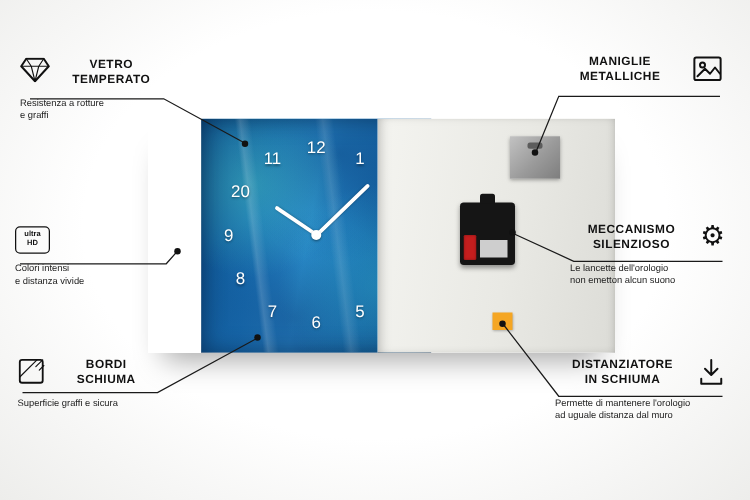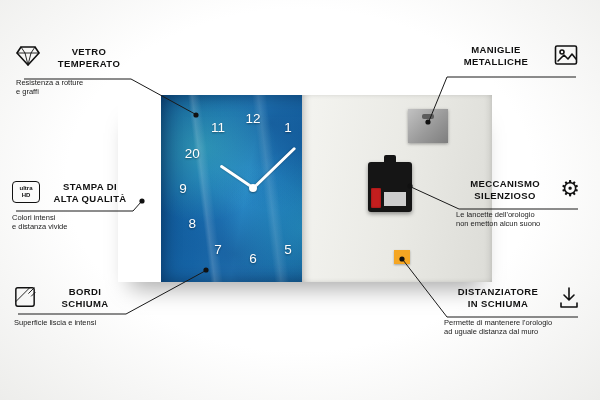--- a/index.html
+++ b/index.html
@@ -129,40 +129,38 @@
     <div class="callout-desc">Resistenza a rotture
 e graffi</div>
   </div>
 
   <div class="callout" style="left:12px;top:181px;width:122px;">
     <div class="callout-head">
       <span class="ico">
         <span class="uhd">ultra
 HD</span>
       </span>
-      <span class="callout-title">STAMPA DI
-ALTA QUALITÀ</span>
     </div>
     <div class="callout-desc">Colori intensi
 e distanza vivide</div>
   </div>
 
   <div class="callout" style="left:14px;top:286px;width:114px;">
     <div class="callout-head">
       <span class="ico">
         <svg class="lineart" width="22" height="22" viewBox="0 0 24 24">
           <rect x="2" y="2" width="20" height="20" rx="2"></rect>
           <path stroke-width="1" d="M2 17 L17 2"></path>
           <path stroke-width="1" d="M16 8 l6 -6 M19 11 l4 -4"></path>
         </svg>
       </span>
       <span class="callout-title">BORDI
 SCHIUMA</span>
     </div>
-    <div class="callout-desc">Superficie liscia e intensi</div>
+    <div class="callout-desc">Superficie graffi e sicura</div>
   </div>
 
   <div class="callout" style="left:444px;top:44px;width:134px;">
     <div class="callout-head rev">
       <span class="callout-title">MANIGLIE
 METALLICHE</span>
       <span class="ico">
         <svg class="lineart" width="24" height="22" viewBox="0 0 24 22">
           <rect x="1.5" y="2" width="21" height="18" rx="1.5"></rect>
           <circle cx="8" cy="8" r="2"></circle>

